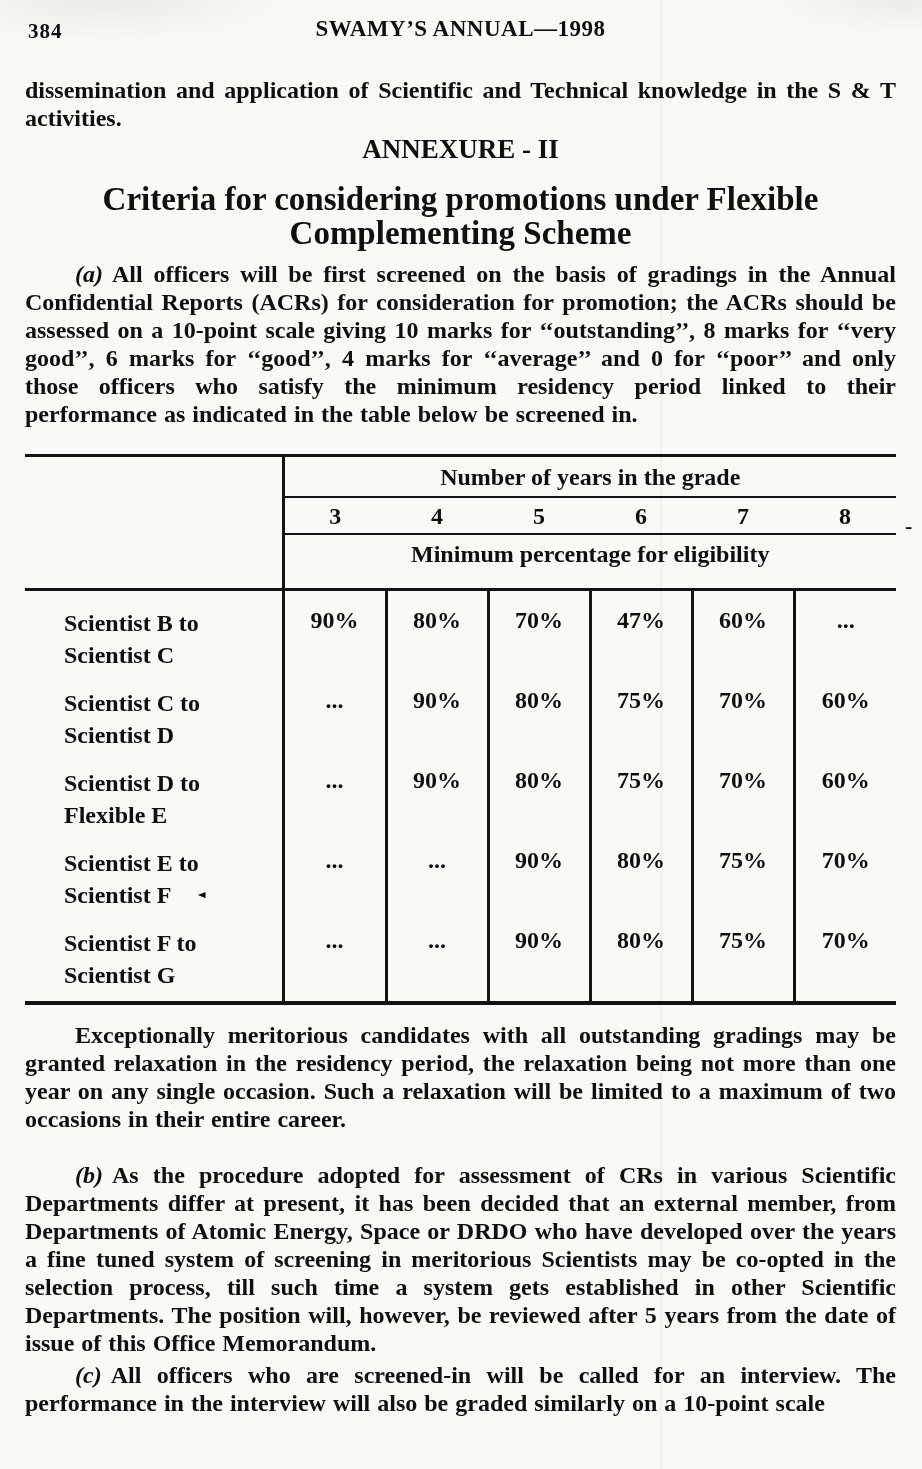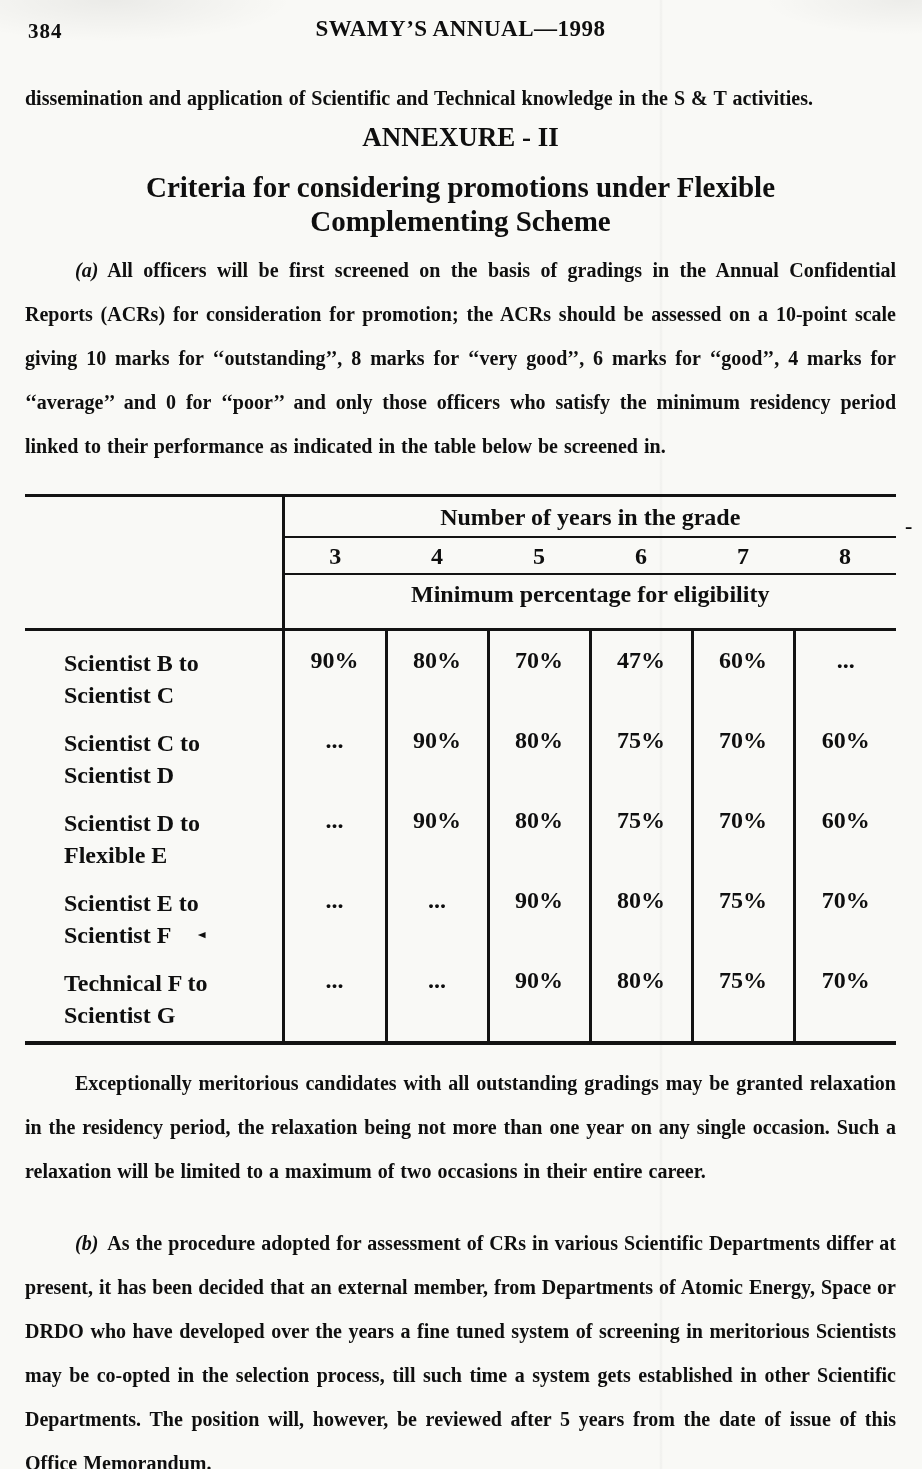--- a/index.html
+++ b/index.html
@@ -28,35 +28,35 @@
     font-size: 23px;
     letter-spacing: 0.5px;
   }
   .page-number {
     position: absolute;
     left: 3px; top: 3px;
     font-size: 21px;
     letter-spacing: 1px;
   }
   p.body-par {
-    font-size: 20px;
-    line-height: 44px;
+    font-size: 24px;
+    line-height: 28px;
     text-align: justify;
     word-spacing: 1px;
   }
   .intro { margin-top: 30px; }
   .annexure-title {
     text-align: center;
     font-size: 27px;
     line-height: 34px;
   }
   .section-heading {
     margin-top: 16px;
     text-align: center;
-    font-size: 29px;
+    font-size: 33px;
     line-height: 34px;
     padding: 0 30px;
   }
   .indent { text-indent: 50px; }
   .para-label { font-style: italic; margin-right: 9px; }
   .mt-a { margin-top: 10px; }
   .mt-relax { margin-top: 16px; }
   .mt-b { margin-top: 28px; }
   .mt-c { margin-top: 4px; }
 
@@ -198,21 +198,21 @@
       <tr>
         <td class="name-cell"><span>Scientist E to</span><br><span>Scientist F</span><span class="stray-arrow">◄</span></td>
         <td class="value-cell">...</td>
         <td class="value-cell">...</td>
         <td class="value-cell">90%</td>
         <td class="value-cell">80%</td>
         <td class="value-cell">75%</td>
         <td class="value-cell">70%</td>
       </tr>
       <tr class="last-row">
-        <td class="name-cell"><span>Technical F to</span><br><span>Scientist G</span></td>
+        <td class="name-cell"><span>Scientist F to</span><br><span>Scientist G</span></td>
         <td class="value-cell">...</td>
         <td class="value-cell">...</td>
         <td class="value-cell">90%</td>
         <td class="value-cell">80%</td>
         <td class="value-cell">75%</td>
         <td class="value-cell">70%</td>
       </tr>
     </tbody>
   </table>
 

